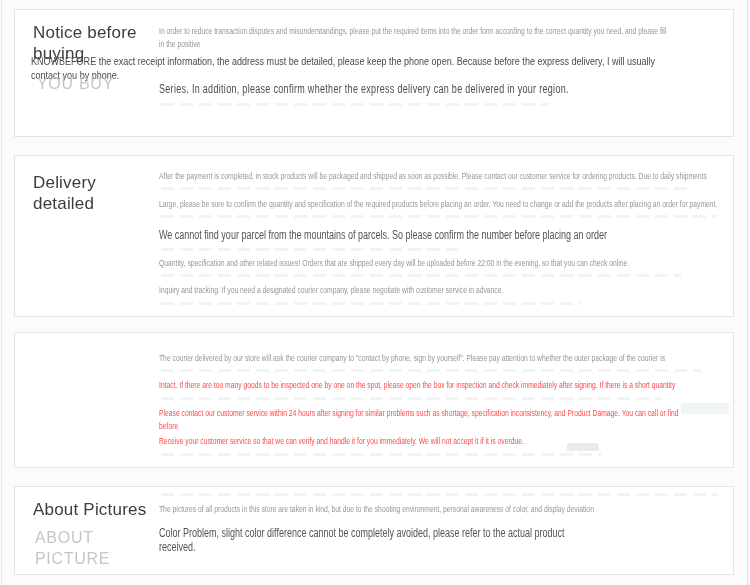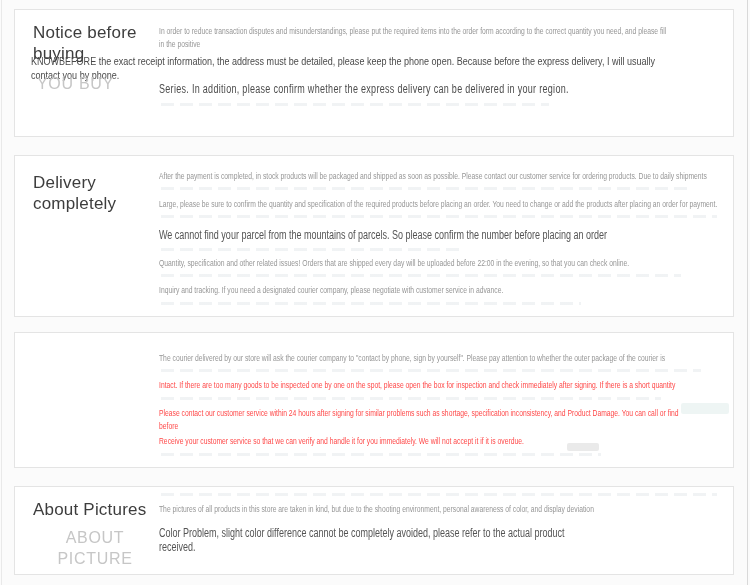--- a/index.html
+++ b/index.html
@@ -76,21 +76,21 @@
       <div>contact you by phone.</div>
     </div>
     <div class="w" style="left:22px;top:63px;width:130px;">YOU BUY</div>
     <div class="p m2" style="left:144px;top:72px;">
       <div>Series. In addition, please confirm whether the express delivery can be delivered in your region.</div>
     </div>
     <div class="ghost" style="left:146px;top:93px;width:388px;"></div>
   </section>
 
   <section class="card" id="card2">
-    <h2 class="h" style="left:18px;top:16px;width:110px;">Delivery completely</h2>
+    <h2 class="h" style="left:18px;top:16px;width:110px;">Delivery detailed</h2>
     <div class="p t" style="left:144px;top:14px;">
       <div>After the payment is completed, in stock products will be packaged and shipped as soon as possible. Please contact our customer service for ordering products. Due to daily shipments</div>
     </div>
     <div class="ghost" style="left:146px;top:31px;width:530px;"></div>
     <div class="p t" style="left:144px;top:42px;">
       <div>Large, please be sure to confirm the quantity and specification of the required products before placing an order. You need to change or add the products after placing an order for payment.</div>
     </div>
     <div class="ghost" style="left:146px;top:59px;width:556px;"></div>
     <div class="p m" style="left:144px;top:72px;">
       <div>We cannot find your parcel from the mountains of parcels. So please confirm the number before placing an order</div>
@@ -122,21 +122,21 @@
     <div class="smudge" style="left:666px;top:70px;width:48px;height:11px;background:#e2efec;"></div>
     <div class="p red" style="left:144px;top:102px;">
       <div>Receive your customer service so that we can verify and handle it for you immediately. We will not accept it if it is overdue.</div>
     </div>
     <div class="smudge" style="left:552px;top:110px;width:32px;height:8px;background:#dcdcdc;"></div>
     <div class="ghost" style="left:146px;top:120px;width:440px;"></div>
   </section>
 
   <section class="card" id="card4">
     <h2 class="h wide" style="left:18px;top:12px;">About Pictures</h2>
-    <div class="w" style="left:20px;top:40px;width:120px;text-align:center;">ABOUT PICTURE</div>
+    <div class="w" style="left:20px;top:40px;width:120px;">ABOUT PICTURE</div>
     <div class="ghost" style="left:146px;top:6px;width:556px;"></div>
     <div class="p t" style="left:144px;top:16px;">
       <div>The pictures of all products in this store are taken in kind, but due to the shooting environment, personal awareness of color, and display deviation</div>
     </div>
     <div class="p m" style="left:144px;top:39px;">
       <div>Color Problem, slight color difference cannot be completely avoided, please refer to the actual product</div>
       <div>received.</div>
     </div>
   </section>
 </div>

